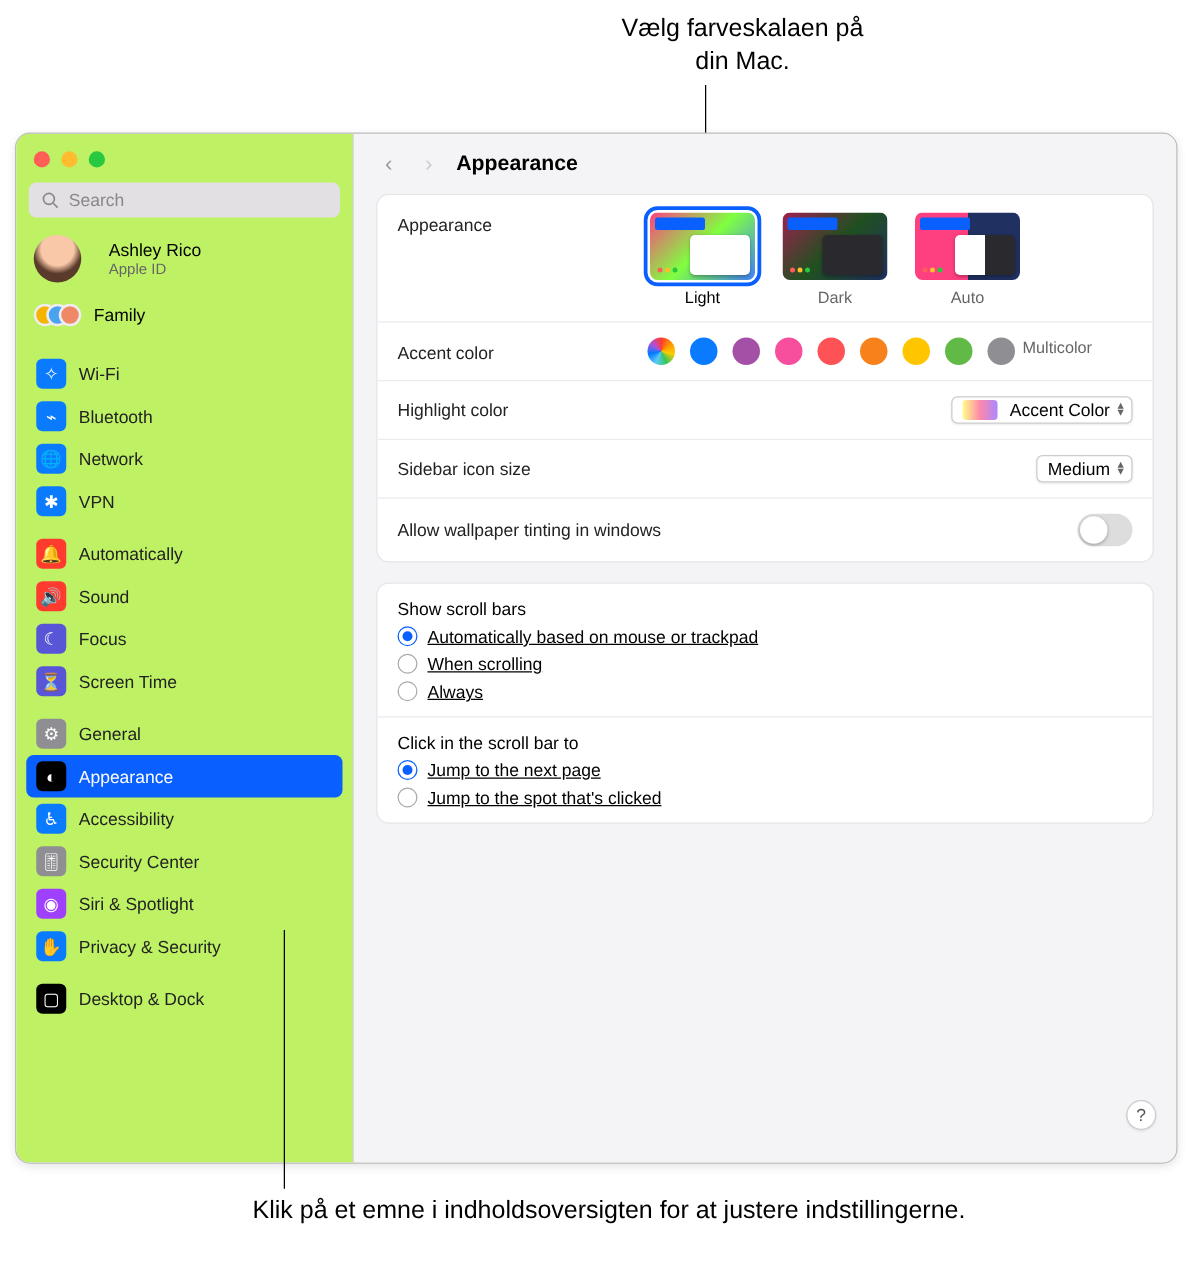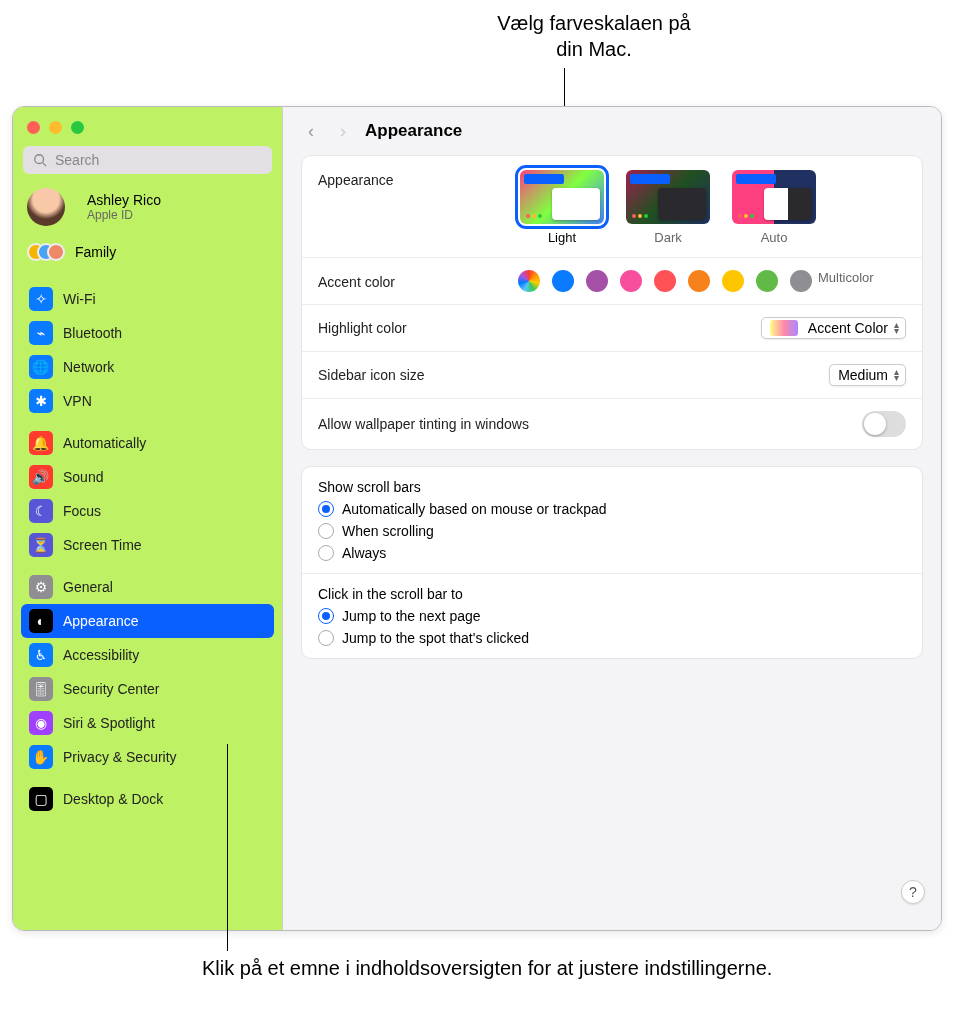--- a/index.html
+++ b/index.html
@@ -78,21 +78,21 @@
 .row-inline .row-label { flex: 1; padding-top: 0; }
 .popup { display: flex; align-items: center; gap: 6px; font-size: 14px; background: #fff; border: 1px solid #ccc; border-radius: 5px; padding: 2px 6px 2px 8px; box-shadow: 0 1px 2px rgba(0,0,0,0.08); }
 .popup .chev { font-size: 10px; color: #666; display:flex; flex-direction:column; line-height:0.6; }
 .hl-swatch { width: 28px; height: 16px; border-radius: 3px; background: linear-gradient(90deg,#ff8,#f8a,#a8f); margin-right: 4px; }
 
 .toggle { width: 44px; height: 26px; background: #ddd; border-radius: 13px; position: relative; }
 .toggle .knob { position: absolute; left: 2px; top: 2px; width: 22px; height: 22px; background: #fff; border-radius: 50%; box-shadow: 0 1px 3px rgba(0,0,0,0.3); }
 
 .radio-group { display: flex; flex-direction: column; gap: 6px; }
 .radio-title { font-size: 14px; margin-bottom: 6px; }
-.radio-opt { display: flex; align-items: center; gap: 8px; font-size: 14px; }
+.radio-opt { display: flex; align-items: center; gap: 8px; font-size: 14px; text-decoration: underline; }
 .radio { width: 16px; height: 16px; border-radius: 50%; border: 1px solid #aaa; display: flex; align-items: center; justify-content: center; background:#fff; }
 .radio.checked { border-color: #0a60ff; }
 .radio.checked::after { content:''; width: 8px; height: 8px; background: #0a60ff; border-radius: 50%; }
 
 .help-btn { position: absolute; right: 30px; bottom: 120px; width: 24px; height: 24px; border-radius: 50%; background: #fff; border: 1px solid #ccc; font-size: 14px; color: #555; display:flex; align-items:center; justify-content:center; box-shadow: 0 1px 2px rgba(0,0,0,0.1); }
 </style>
 </head>
 <body>
 
 <div class="callout-top">Vælg farveskalaen på din Mac.</div>

